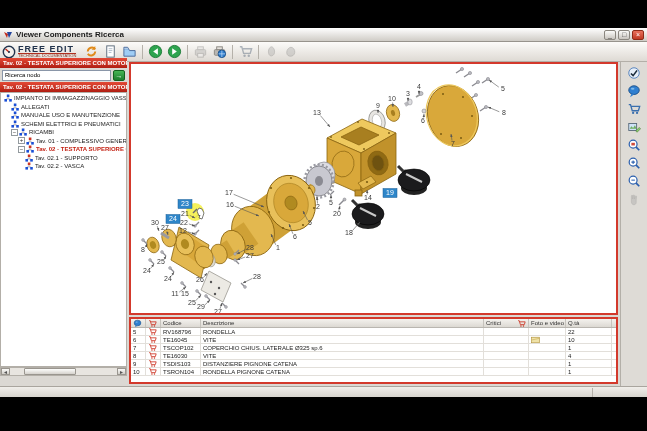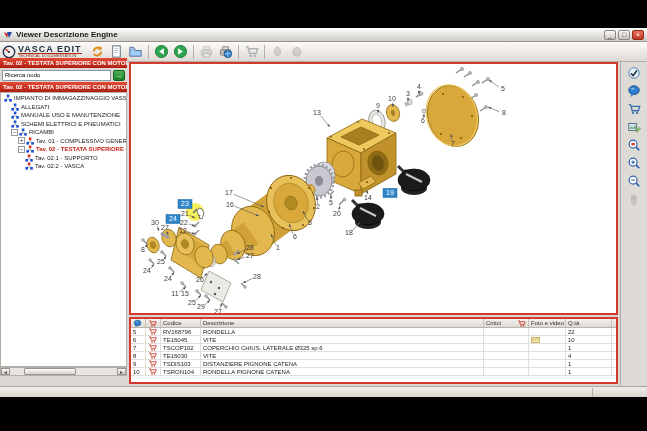--- a/index.html
+++ b/index.html
@@ -82,37 +82,37 @@
 <body>
 
 <div id="stage">
   <div id="win">
 
     <div id="titlebar">
       <svg width="10" height="10" viewBox="0 0 10 10">
         <path d="M1 2 L4 8 L5 4 Z" fill="#c22818"></path>
           <path d="M4 2 L6 8 L9 2 Z" fill="#23449c"></path>
       </svg>
-      <span class="ttl">Viewer Descrizione Engine</span>
+      <span class="ttl">Viewer Components Ricerca</span>
       <div id="winbtns">
         <div class="wbtn">_</div>
         <div class="wbtn">□</div>
         <div class="wbtn close">×</div>
       </div>
     </div>
 
     <div id="toolbar">
       <div id="brand">
         <svg width="14" height="14" viewBox="0 0 16 16">
           <circle cx="8" cy="8" r="6.5" fill="#f4f2ee" stroke="#23344d" stroke-width="1.6"></circle>
           <line x1="8" y1="8" x2="4" y2="4.6" stroke="#c22818" stroke-width="1.6"></line>
           <circle cx="8" cy="8" r="1.2" fill="#23344d"></circle>
         </svg>
         <div class="btxt">
-          <div class="bname">VASCA EDIT</div>
+          <div class="bname">FREE EDIT</div>
           <div class="bsub">TECHNICAL DOCUMENTATION</div>
         </div>
       </div>
       <div id="tbicons" style="display:flex;align-items:center;">
           <div class="tbtn">
             <svg width="15" height="15" viewBox="0 0 16 16">
               <path d="M4 8a4.5 4.5 0 0 1 8-2.5" fill="none" stroke="#e08a1a" stroke-width="2"></path>
               <path d="M12 8a4.5 4.5 0 0 1-8 2.5" fill="none" stroke="#e08a1a" stroke-width="2"></path>
               <path d="M12 2v4h-4z" fill="#e08a1a"></path>
             </svg>

